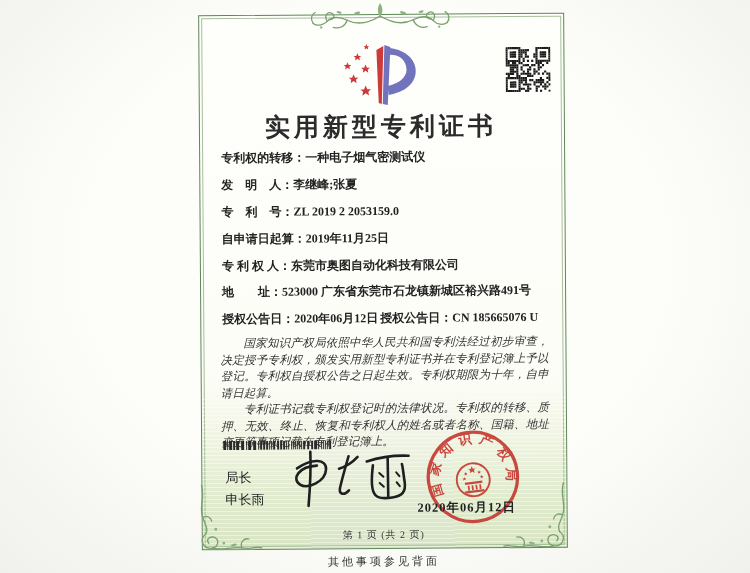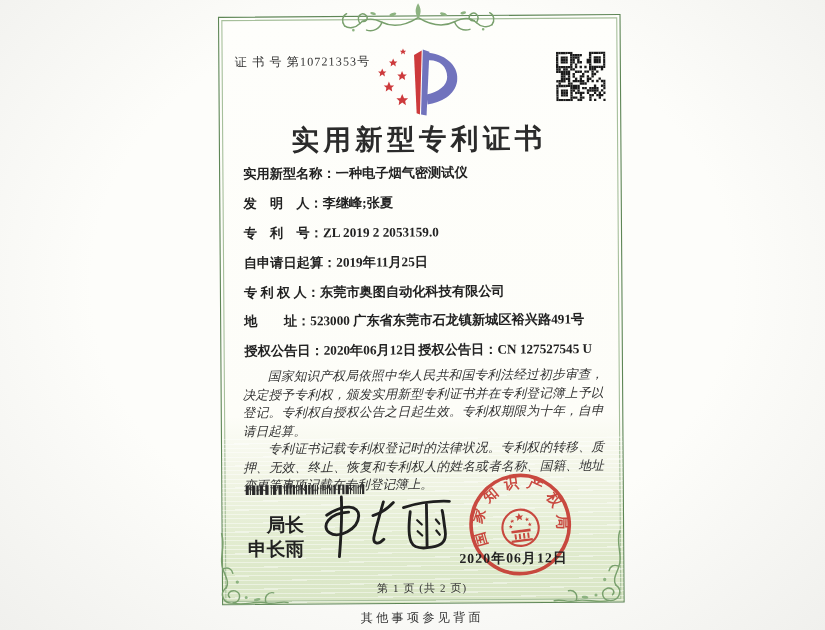--- a/index.html
+++ b/index.html
@@ -49,21 +49,21 @@
   .field-row .second-pair{position:absolute;left:158px;top:0;}
   .body-text{
     position:absolute;left:220px;top:334px;width:328px;
     font-size:11.5px;line-height:16.5px;color:#333;
     font-style:italic;text-align:justify;font-weight:500;
   }
   .body-text p{margin:0;text-indent:2em;}
   .barcode{position:absolute;left:222px;top:440px;width:113px;height:9px;}
   .director{
     position:absolute;left:224px;top:466px;
-    font-size:17px;line-height:22px;font-weight:700;color:#222;text-align:right;
+    font-size:13px;line-height:22px;font-weight:400;color:#222;
   }
   .signature{position:absolute;left:282px;top:444px;width:132px;height:64px;transform:rotate(-2deg);}
   .seal{position:absolute;left:423px;top:429px;width:97px;height:97px;transform:rotate(-7deg);opacity:.9;}
   .seal-date{
     position:absolute;left:416px;top:500px;
     font-size:12.5px;font-weight:600;letter-spacing:1px;color:#222;
   }
   .page-footer{
     position:absolute;left:282px;top:528px;width:200px;text-align:center;
     font-size:10px;letter-spacing:1px;color:#333;
@@ -117,21 +117,20 @@
           <circle cx="30" cy="60" r="1.4" fill="#8db381" stroke="none"></circle>
           <ellipse cx="40" cy="62" rx="3" ry="1.3" fill="#8db381" stroke="none" transform="rotate(-10 40 62)"></ellipse>
         </g>
       </defs>
       <use href="#corner-orn"></use>
     </svg>
     <svg class="ornament orn-br" viewBox="0 0 72 72">
       <use href="#corner-orn" transform="translate(72,0) scale(-1,1)"></use>
     </svg>
 
-    <div class="cert-number">证 书 号 第10721353号</div>
 
     <svg class="logo" viewBox="0 0 86 66">
       <defs>
         <path id="star" d="M0,-1 L0.294,-0.309 L0.951,-0.309 L0.476,0.118 L0.588,0.809 L0,0.382 L-0.588,0.809 L-0.476,0.118 L-0.951,-0.309 L-0.294,-0.309 Z"></path>
       </defs>
       <polygon points="36,8 43,4 41,62 38,61" fill="#cd3a3c"></polygon>
       <polygon points="44,3 50,5 47,63 42,62" fill="#7173bd"></polygon>
       <path d="M49,6 C67,8 77,20 75,32 C73,45 60,51 48,53 L47,44 C58,42 66,36 66,28 C66,18 58,12 48,13 Z" fill="#7173bd"></path>
       <g fill="#cd3a3c">
         <use href="#star" transform="translate(26,5) scale(3)"></use>
@@ -380,41 +379,41 @@
           <rect x="21.43" y="42.86" width="2.14" height="2.14"></rect>
           <rect x="30.00" y="42.86" width="2.14" height="2.14"></rect>
           <rect x="34.29" y="42.86" width="2.14" height="2.14"></rect>
           <rect x="42.86" y="42.86" width="2.14" height="2.14"></rect>
         </g>
       </svg>
 
     <div class="title">实用新型专利证书</div>
 
     <div class="field-row" style="top:150px">
-      <span>实用新型名称：</span><span>一种电子烟气密测试仪</span>
+      <span>专利权的转移：</span><span>一种电子烟气密测试仪</span>
     </div>
     <div class="field-row" style="top:177px">
       <span>发　明　人：</span><span>李继峰;张夏</span>
     </div>
     <div class="field-row" style="top:204px">
       <span>专　利　号：</span><span>ZL 2019 2 2053159.0</span>
     </div>
     <div class="field-row" style="top:231px">
       <span>自申请日起算：</span><span>2019年11月25日</span>
     </div>
     <div class="field-row" style="top:258px">
       <span>专 利 权 人：</span><span>东莞市奥图自动化科技有限公司</span>
     </div>
     <div class="field-row" style="top:284px">
       <span>地　　址：</span><span>523000 广东省东莞市石龙镇新城区裕兴路491号</span>
     </div>
     <div class="field-row" style="top:311px">
       <span>授权公告日：</span><span>2020年06月12日</span>
       <span class="second-pair">
-        <span>授权公告日：</span><span>CN 127527545 U</span>
+        <span>授权公告日：</span><span>CN 185665076 U</span>
       </span>
     </div>
 
     <div class="body-text">
       <p>国家知识产权局依照中华人民共和国专利法经过初步审查，决定授予专利权，颁发实用新型专利证书并在专利登记簿上予以登记。专利权自授权公告之日起生效。专利权期限为十年，自申请日起算。</p>
       <p>专利证书记载专利权登记时的法律状况。专利权的转移、质押、无效、终止、恢复和专利权人的姓名或者名称、国籍、地址变更等事项记载在专利登记簿上。</p>
     </div>
 
     <svg class="barcode" id="barcode-svg" viewBox="0 0 113 9" preserveAspectRatio="none">
         <g fill="#2a2a2a">

